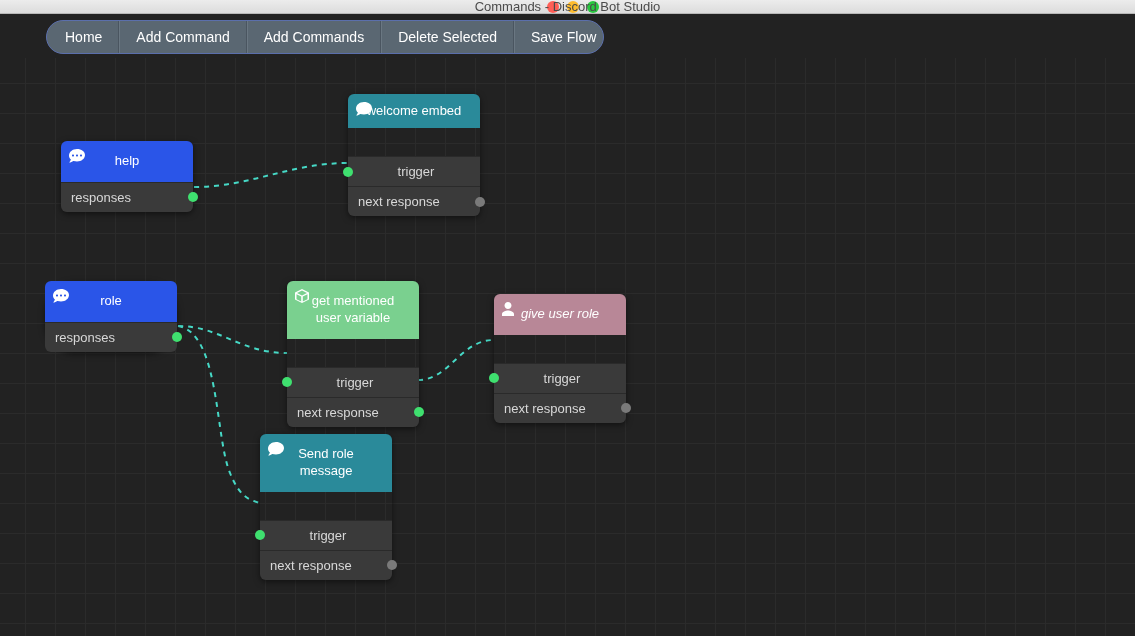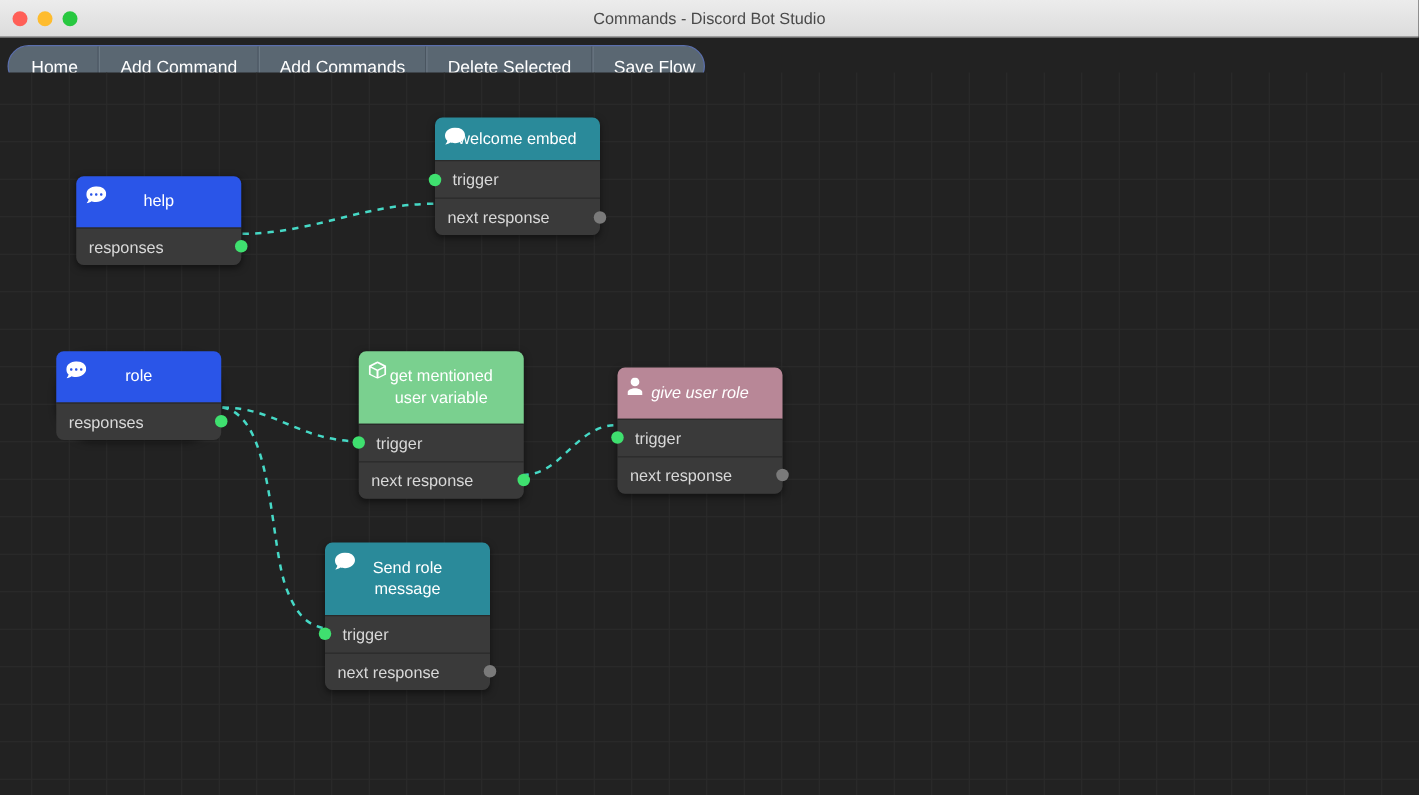--- a/index.html
+++ b/index.html
@@ -1,42 +1,42 @@
 <!DOCTYPE html>
 <html><head>
 <meta charset="utf-8">
 <style>
 * { margin: 0; padding: 0; box-sizing: border-box; font-family: -apple-system, BlinkMacSystemFont, "Segoe UI", sans-serif; }
 body { width: 1135px; height: 636px; background: #222222; overflow: hidden; position: relative; }
 
-.titlebar { height: 30px; background: linear-gradient(#ececec, #dcdcdc); display: flex; align-items: center; position: relative; border-bottom: 1px solid #b8b8b8; }
+.titlebar { height: 14px; background: linear-gradient(#ececec, #dcdcdc); display: flex; align-items: center; position: relative; border-bottom: 1px solid #b8b8b8; justify-content: center; }
 .traffic-lights { display: flex; gap: 8px; padding-left: 10px; }
 .light { width: 12px; height: 12px; border-radius: 50%; }
 .light.red { background: #ff5f57; }
 .light.yellow { background: #febc2e; }
 .light.green { background: #28c840; }
 .title-text { position: absolute; left: 50%; transform: translateX(-50%); font-size: 13px; color: #4a4a4a; }
 
-.toolbar { display: flex; padding: 6px; gap: 0; }
+.toolbar { display: flex; padding: 6px; gap: 0; margin-left: 40px; }
 .toolbar-pill { display: flex; background: #5a6772; border-radius: 20px; overflow: hidden; border: 1px solid #5b6fac; }
 .tbtn { padding: 8px 16px; color: #fff; font-size: 14px; border: none; background: transparent; cursor: pointer; border-right: 1px solid #4a5560; border-left: 1px solid #6a7782; }
 .tbtn:first-child { border-left: none; padding-left: 18px; }
 .tbtn:last-child { border-right: none; padding-right: 7px; }
 
 .canvas { position: absolute; top: 58px; left: 0; right: 0; bottom: 0; background-color: #222222;
   background-image: linear-gradient(#2b2b2b 1px, transparent 1px), linear-gradient(90deg, #2b2b2b 1px, transparent 1px);
   background-size: 30px 30px; background-position: -5px -5px; }
 
 .node { position: absolute; width: 132px; border-radius: 6px; overflow: visible; box-shadow: 0 2px 6px rgba(0,0,0,0.5); }
 .node-header { padding: 12px; color: #fff; font-size: 13px; text-align: center; position: relative; border-radius: 6px 6px 0 0; display: flex; align-items: center; justify-content: center; min-height: 34px; line-height: 1.3; }
 .node-header .icon { position: absolute; left: 8px; top: 8px; }
 .node-body { background: #3a3a3a; border-radius: 0 0 6px 6px; }
 .node-row { padding: 7px 10px; color: #d8d8d8; font-size: 13px; position: relative; border-top: 1px solid #2a2a2a; }
 .node-row.right { padding-right: 16px; }
-.node-row.left { text-align: left; padding-left: 14px; }
+.node-row.left { text-align: center; padding-left: 14px; margin-top: 28px; }
 
 .port { width: 10px; height: 10px; border-radius: 50%; position: absolute; top: 50%; transform: translateY(-50%); }
 .port.out { right: -5px; background: #3fe06f; }
 .port.out.gray { background: #7a7a7a; }
 .port.in { left: -5px; background: #3fe06f; }
 
 .h-blue { background: #2a55e8; }
 .h-teal { background: #2a8a9a; }
 .h-green { background: #7ad08f; color: #fff; }
 .h-pink { background: #b88797; font-style: italic; }

